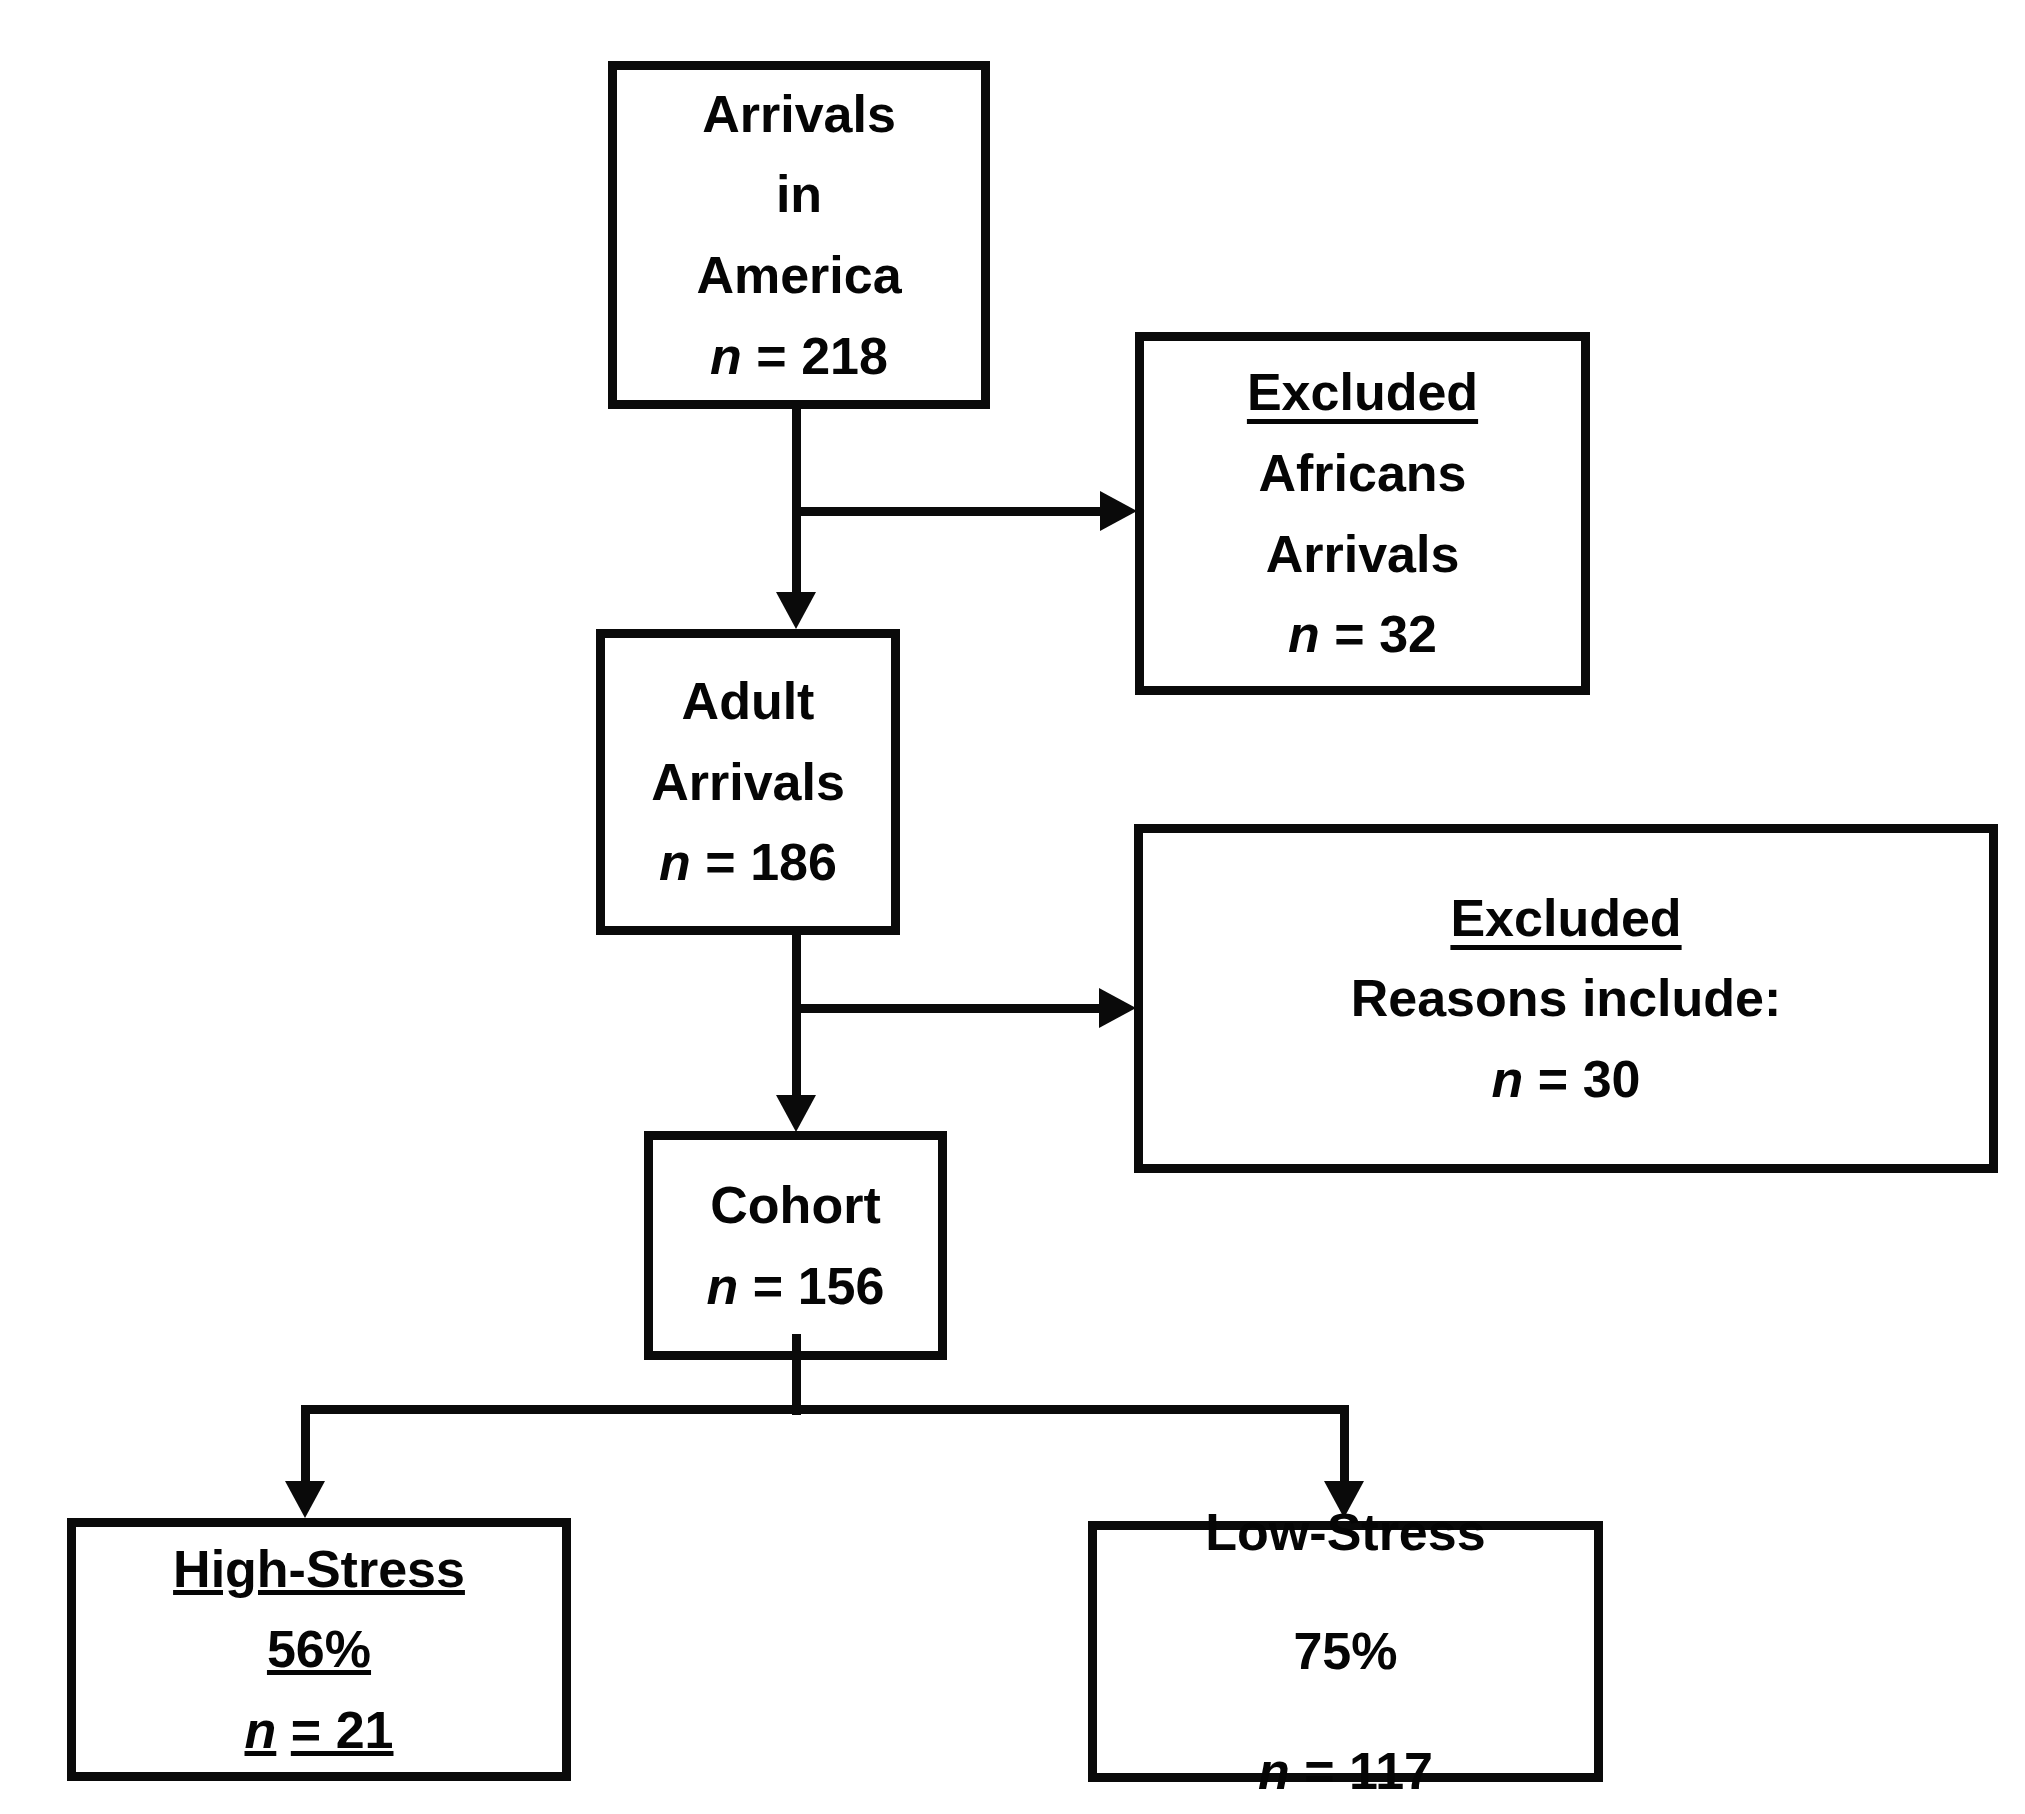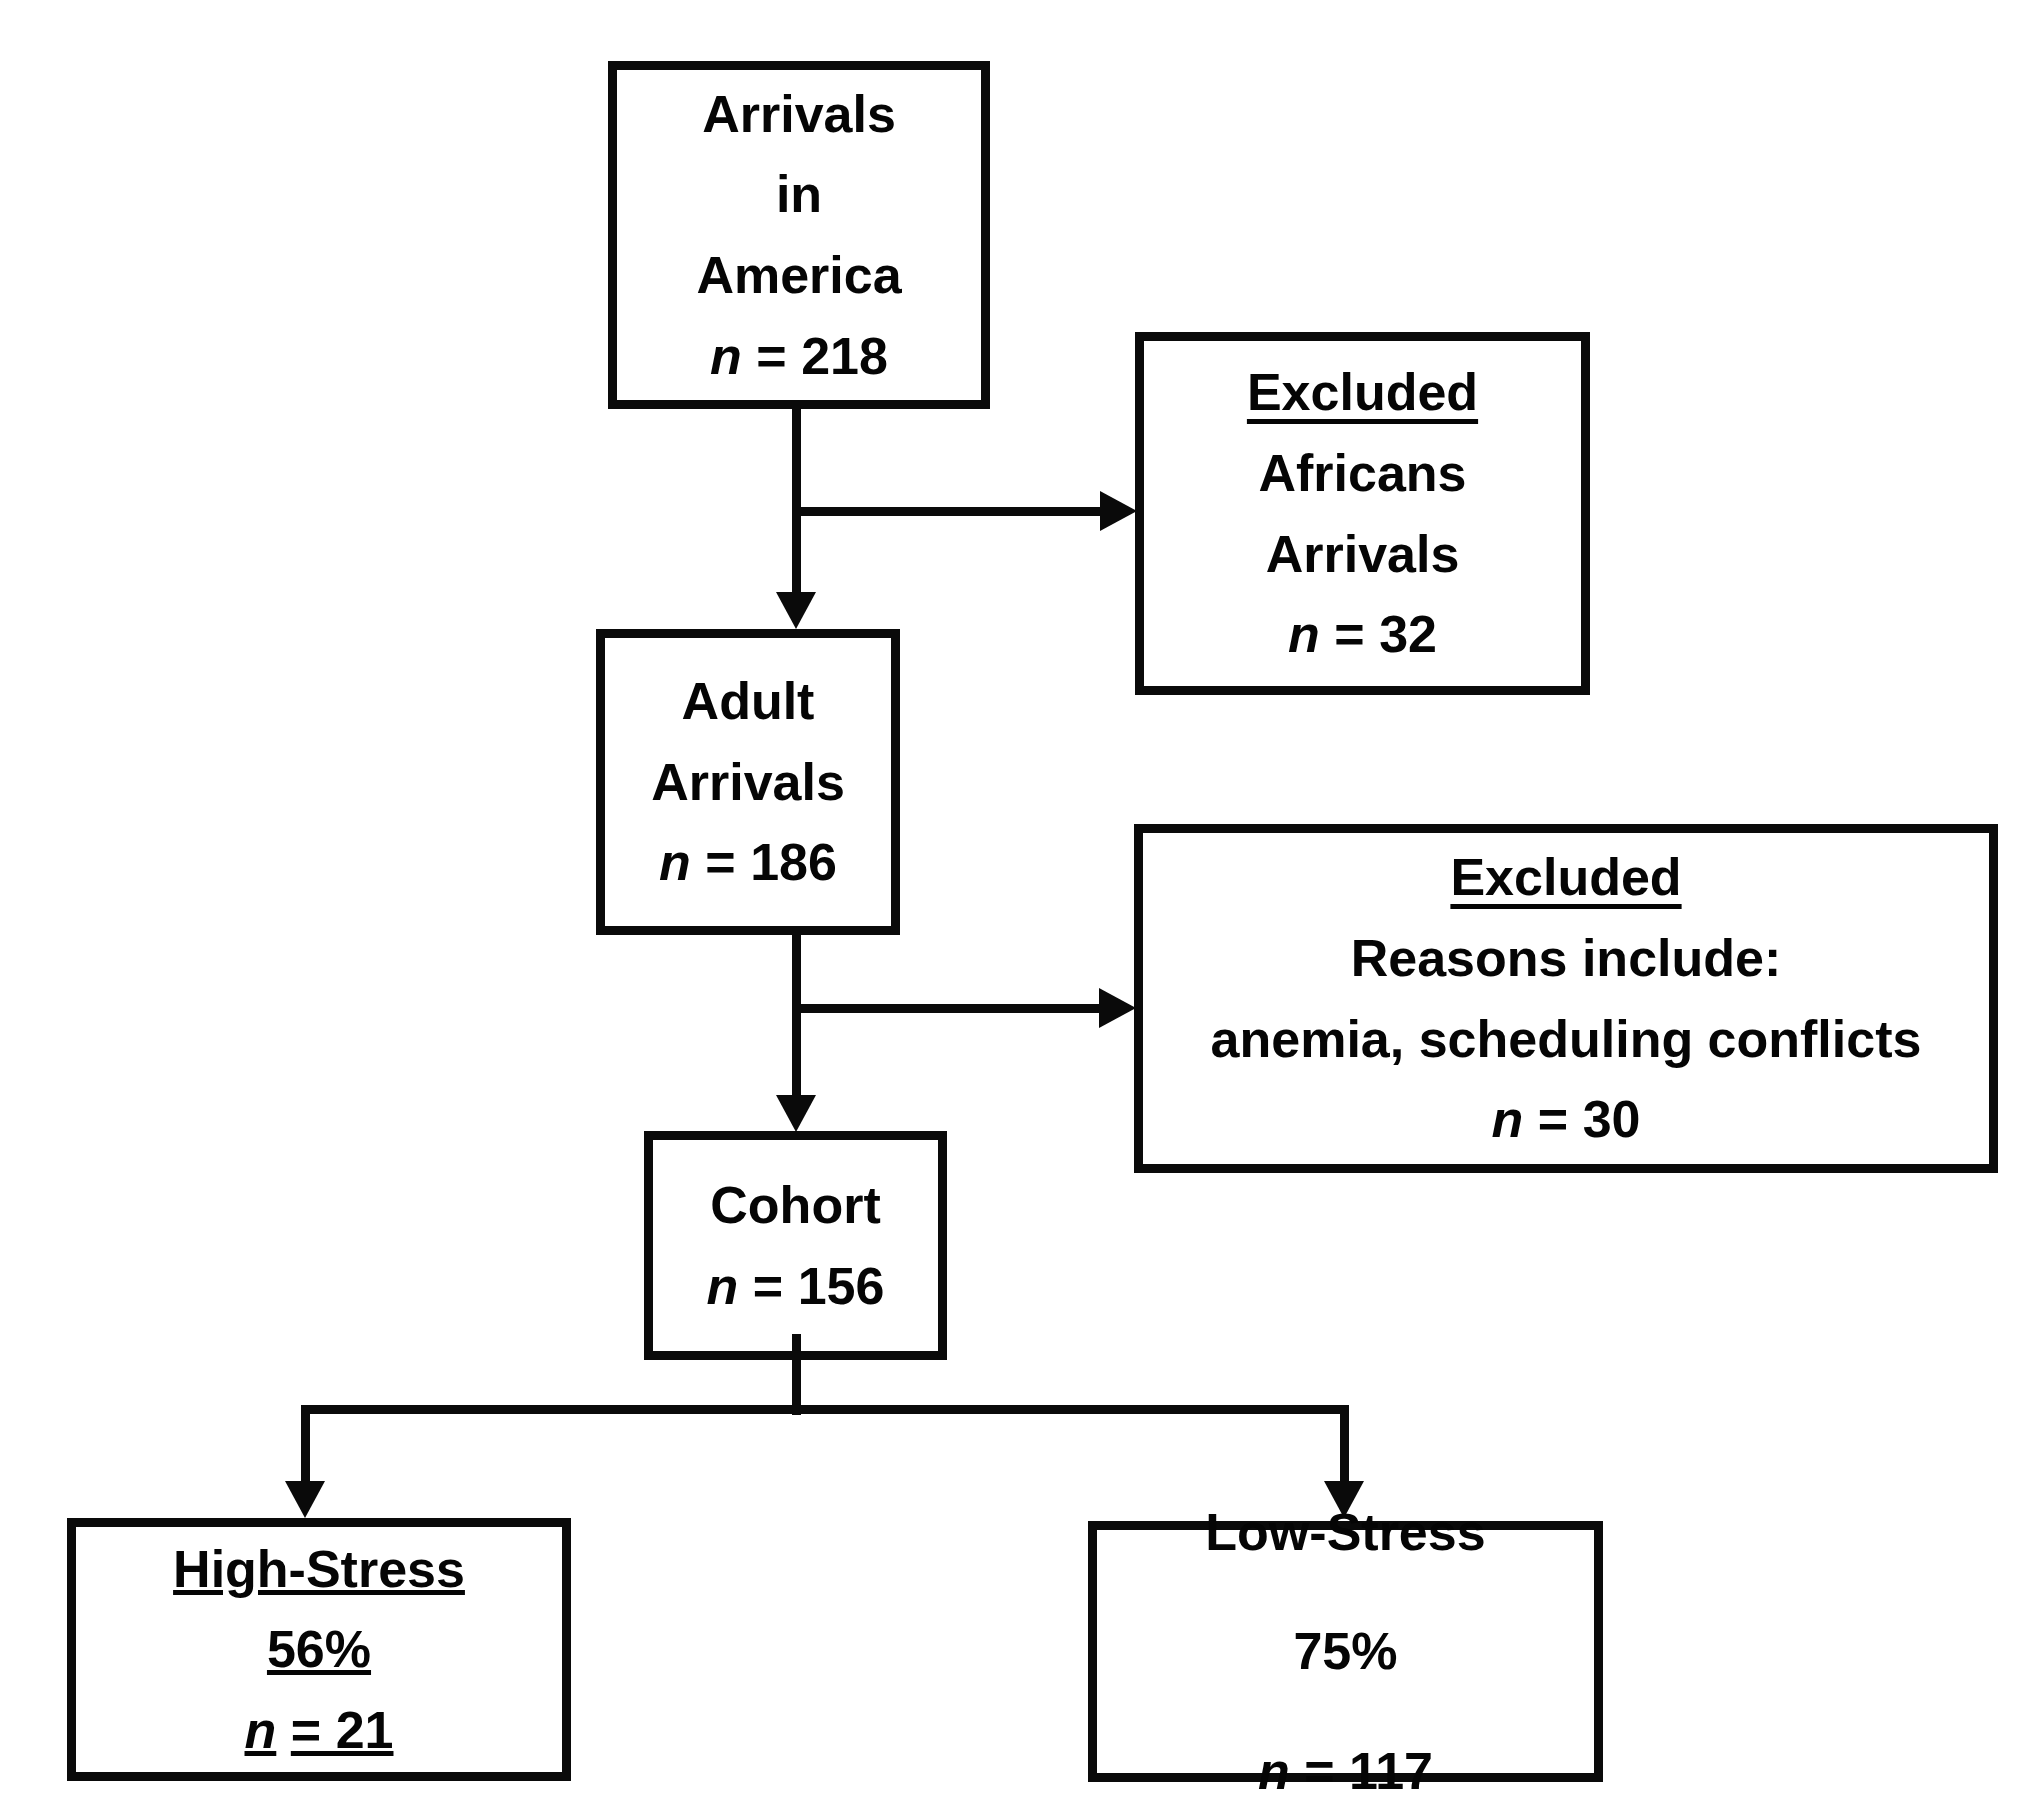--- a/index.html
+++ b/index.html
@@ -90,21 +90,20 @@
 
   <div class="vline" style="left:792px; top:935px; width:9.2px; height:160px;"></div>
   <div class="head-down" style="left:776px; top:1095px;"></div>
 
   <div class="hline" style="left:792px; top:1004px; width:309px; height:9.2px;"></div>
   <div class="head-right" style="left:1099px; top:988px;"></div>
 
   <div class="box" style="left:1134px; top:824px; width:864px; height:349px;">
     <div class="line underline">Excluded</div>
     <div class="line">Reasons include:</div>
-    <div class="line">anemia, scheduling conflicts</div>
     <div class="line"><span class="nvar">n</span><span class="ncount">= 30</span></div>
   </div>
 
   <div class="box" style="left:644px; top:1131px; width:303px; height:229px;">
     <div class="line">Cohort</div>
     <div class="line"><span class="nvar">n</span><span class="ncount">= 156</span></div>
   </div>
 
   <div class="vline" style="left:792px; top:1334px; width:9.2px; height:81px;"></div>
   <div class="hline" style="left:301px; top:1405px; width:1048px; height:9.2px;"></div>

